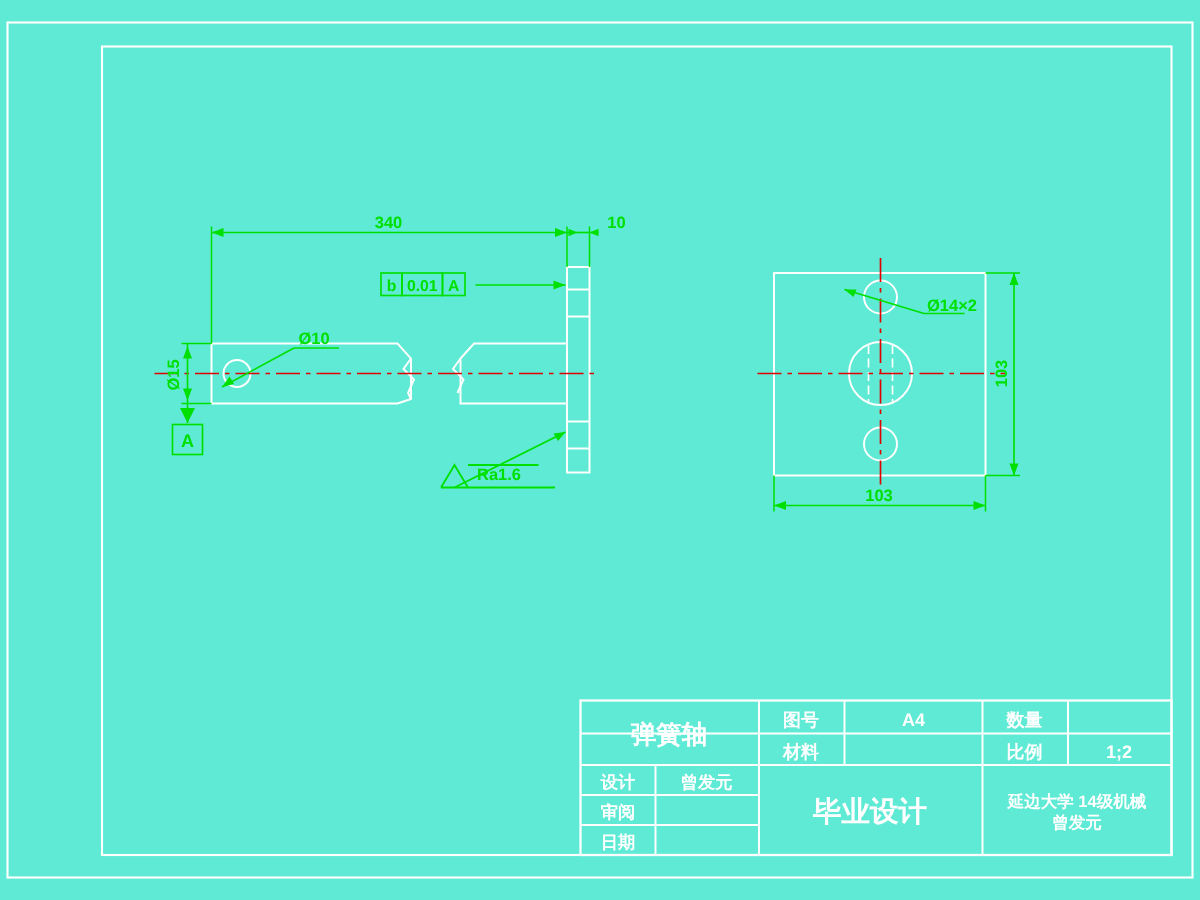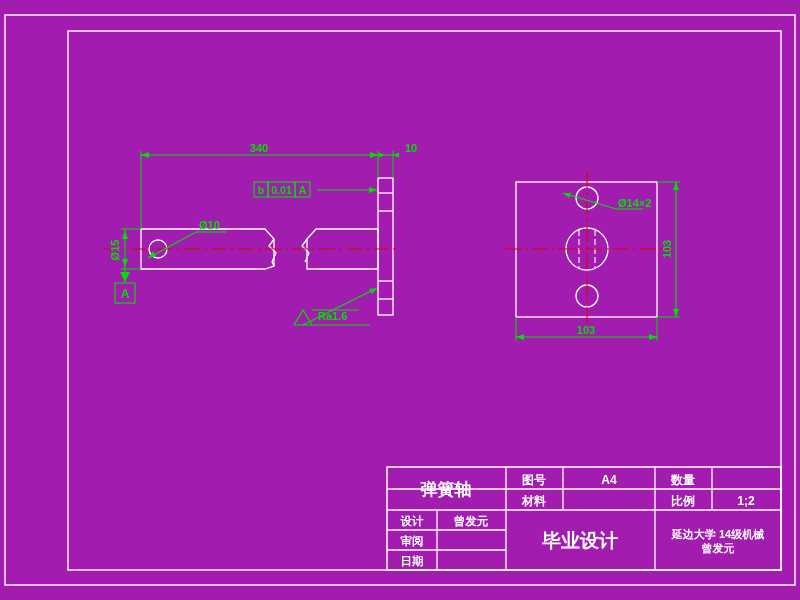--- a/index.html
+++ b/index.html
@@ -4,21 +4,21 @@
 <style>
   html, body {
     margin: 0;
     padding: 0;
     background: #000000;
   }
   #app {
     position: relative;
     width: 800px;
     height: 600px;
-    background: #a21caf;
+    background: #5eead4;
     overflow: hidden;
     font-family: "Liberation Sans", sans-serif;
   }
   svg.cad { position: absolute; left: 0; top: 0; }
 
   .txt-green {
     fill: #00e000;
     font-family: "Liberation Sans", sans-serif;
     font-weight: bold;
   }

